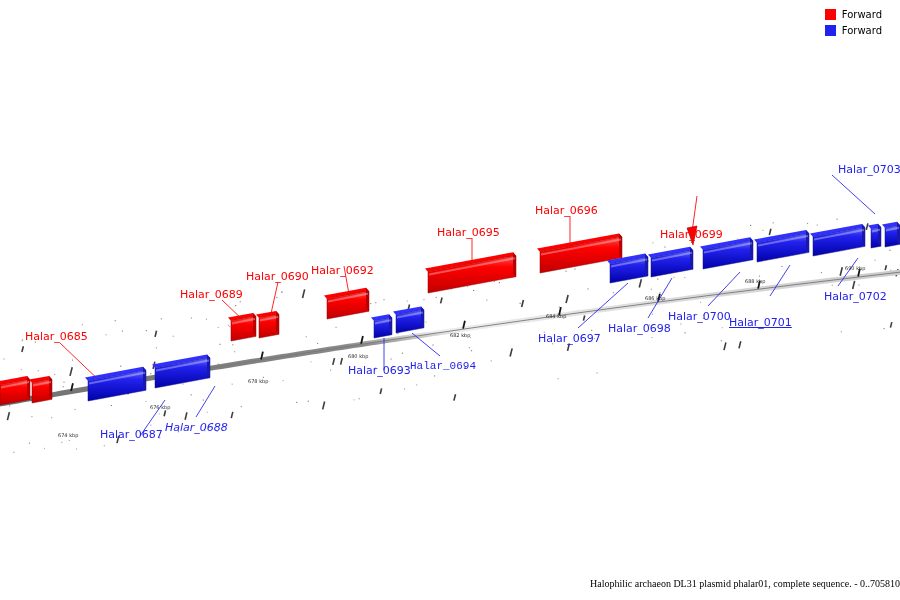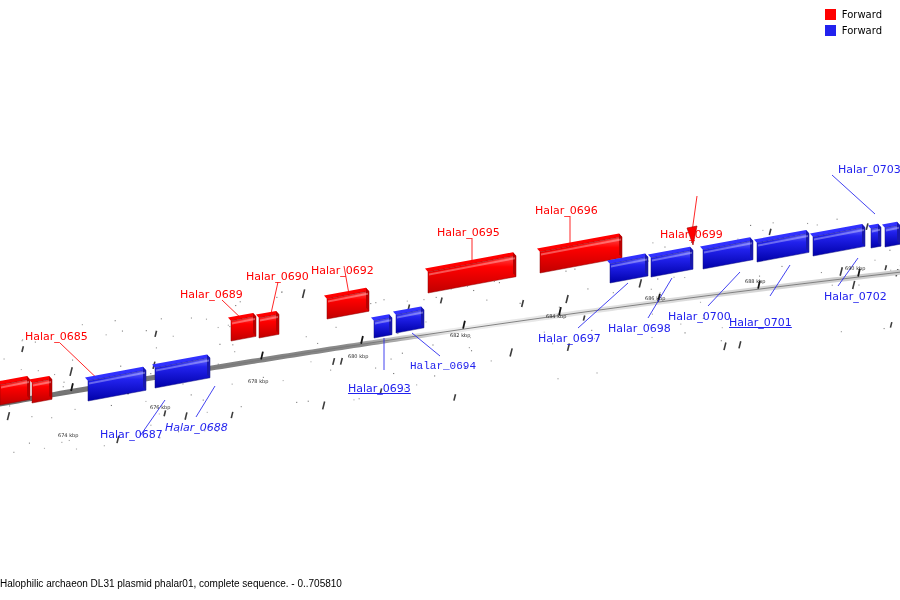--- a/index.html
+++ b/index.html
@@ -33,22 +33,22 @@
   
   .kbp-label{
     position:absolute;white-space:nowrap;
     font-size:5px;color:#2b2b2b;
     font-family:"DejaVu Sans","Liberation Sans",sans-serif;
   }
 
   
   #caption{
     position:absolute;left:0;right:0;top:578px;
-    text-align:left;font-size:10px;color:#000;
-    font-family:Liberation Sans, sans-serif;
+    text-align:right;font-size:10px;color:#000;
+    font-family:Liberation Serif, serif;
   }
 </style>
 </head>
 <body>
 
 <div id="stage">
 
   <svg id="svgroot" viewBox="0 0 900 600">
     <defs>
       <linearGradient id="gradRed" x1="0" y1="0" x2="0" y2="1">
@@ -430,21 +430,21 @@
       </g>
   </svg>
 
   <div id="labels-layer">
       <div class="gene-label fwd" style="left: 25px; top: 330px;">Halar_0685</div>
       <div class="gene-label rev" style="left: 100px; top: 428px;">Halar_0687</div>
       <div class="gene-label rev" style="left: 165px; top: 421px; font-style: italic;">Halar_0688</div>
       <div class="gene-label fwd" style="left: 180px; top: 288px;">Halar_0689</div>
       <div class="gene-label fwd" style="left: 246px; top: 270px;">Halar_0690</div>
       <div class="gene-label fwd" style="left: 311px; top: 264px;">Halar_0692</div>
-      <div class="gene-label rev" style="left: 348px; top: 382px; text-decoration: underline;">Halar_0693</div>
+      <div class="gene-label rev" style="left: 348px; top: 364px;">Halar_0693</div>
       <div class="gene-label rev" style="left: 410px; top: 360px; font-family: Liberation Mono, monospace;">Halar_0694</div>
       <div class="gene-label fwd" style="left: 437px; top: 226px;">Halar_0695</div>
       <div class="gene-label fwd" style="left: 535px; top: 204px;">Halar_0696</div>
       <div class="gene-label rev" style="left: 538px; top: 332px;">Halar_0697</div>
       <div class="gene-label rev" style="left: 608px; top: 322px;">Halar_0698</div>
       <div class="gene-label fwd" style="left: 660px; top: 184px; margin-top: 44px;">Halar_0699</div>
       <div class="gene-label rev" style="left: 668px; top: 310px;">Halar_0700</div>
       <div class="gene-label rev" style="left: 729px; top: 316px; text-decoration: underline;">Halar_0701</div>
       <div class="gene-label rev" style="left: 798px; top: 290px; margin-left: 26px;">Halar_0702</div>
       <div class="gene-label rev" style="left: 791px; top: 163px; margin-left: 47px;">Halar_0703</div>

